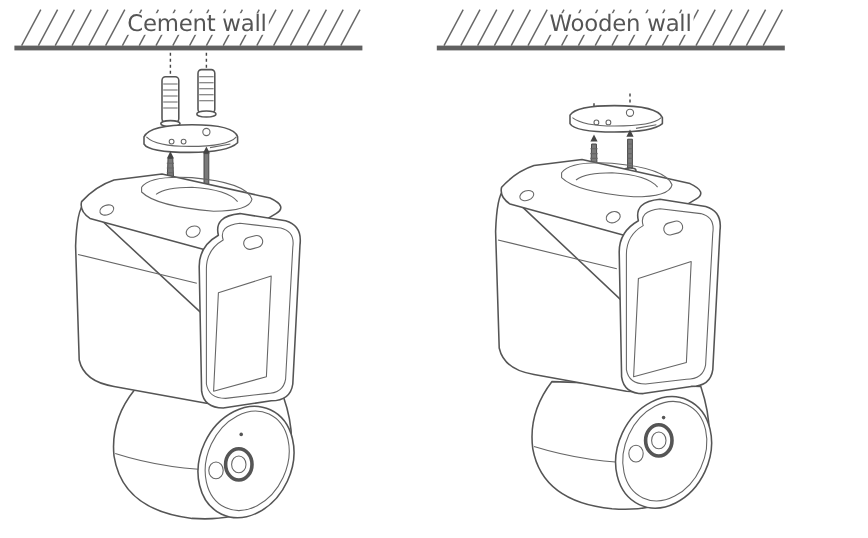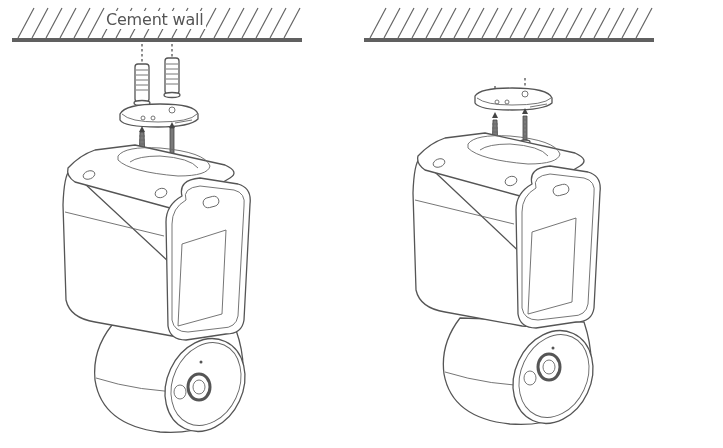--- a/index.html
+++ b/index.html
@@ -1,20 +1,20 @@
 <!DOCTYPE html>
 <html><head>
   <meta charset="utf-8">
   <style>
     html, body { margin: 0; padding: 0; background: #ffffff; }
     body { width: 723px; height: 448px; overflow: hidden; position: relative;
            font-family: "DejaVu Sans", sans-serif; }
     .panel { position: absolute; top: 0; }
     .wall-label {
-      position: absolute; font-size: 16px; color: #555555; background: #ffffff;
+      position: absolute; font-size: 19px; color: #555555; background: #ffffff;
       padding: 0 2px; line-height: 18px; white-space: nowrap;
       font-family: "DejaVu Sans", sans-serif; letter-spacing: -0.2px;
     }
     svg { position: absolute; left: 0; top: 0; }
     .lnt { fill: none; stroke: #666; stroke-width: 0.9; stroke-linejoin: round; }
     .fillw { fill: #ffffff; stroke: #555; stroke-width: 1.3; stroke-linejoin: round; }
     .dash { fill: none; stroke: #444; stroke-width: 1.2; stroke-dasharray: 2.5 2.5; }
     .hatch { stroke: #666; stroke-width: 1.2; }
     .bar { fill: #606060; }
     .screw { fill: #7a7a7a; stroke: #444; stroke-width: 0.8; }
@@ -188,13 +188,14 @@
       <path class="lnt" d="M120 150 Q128 144 150 144 Q180 146 188 156"></path>
       <path class="lnt" d="M55 200 L154 224"></path>
       <ellipse class="lnt" cx="79" cy="163" rx="6" ry="4" transform="rotate(-20 79 163)"></ellipse>
       <ellipse class="lnt" cx="151" cy="181" rx="6" ry="4.5" transform="rotate(-20 151 181)"></ellipse>
       <path class="fillw" d="M172 184 Q168 168 190 166 L228 172 Q242 176 240 192 L234 308 Q232 322 216 322 L176 328 Q160 328 158 314 L156 210 Q156 193 172 184 Z"></path>
       <path class="lnt" d="M176 188 Q172 176 190 174 L224 178 Q236 181 234 194 L228 304 Q226 316 212 316 L178 320 Q164 320 162 308 L162 212 Q162 196 176 188 Z"></path>
       <path class="lnt" d="M172 232 L216 218 L212 302 L168 314 Z"></path>
       <rect class="lnt" x="193" y="185" width="16" height="10" rx="5" transform="rotate(-15 201 190)"></rect>
     </g>
   </svg>
+  <div class="wall-label" style="left:96px;top:11px;">Wooden wall</div>
 </div>
 
 </body></html>

